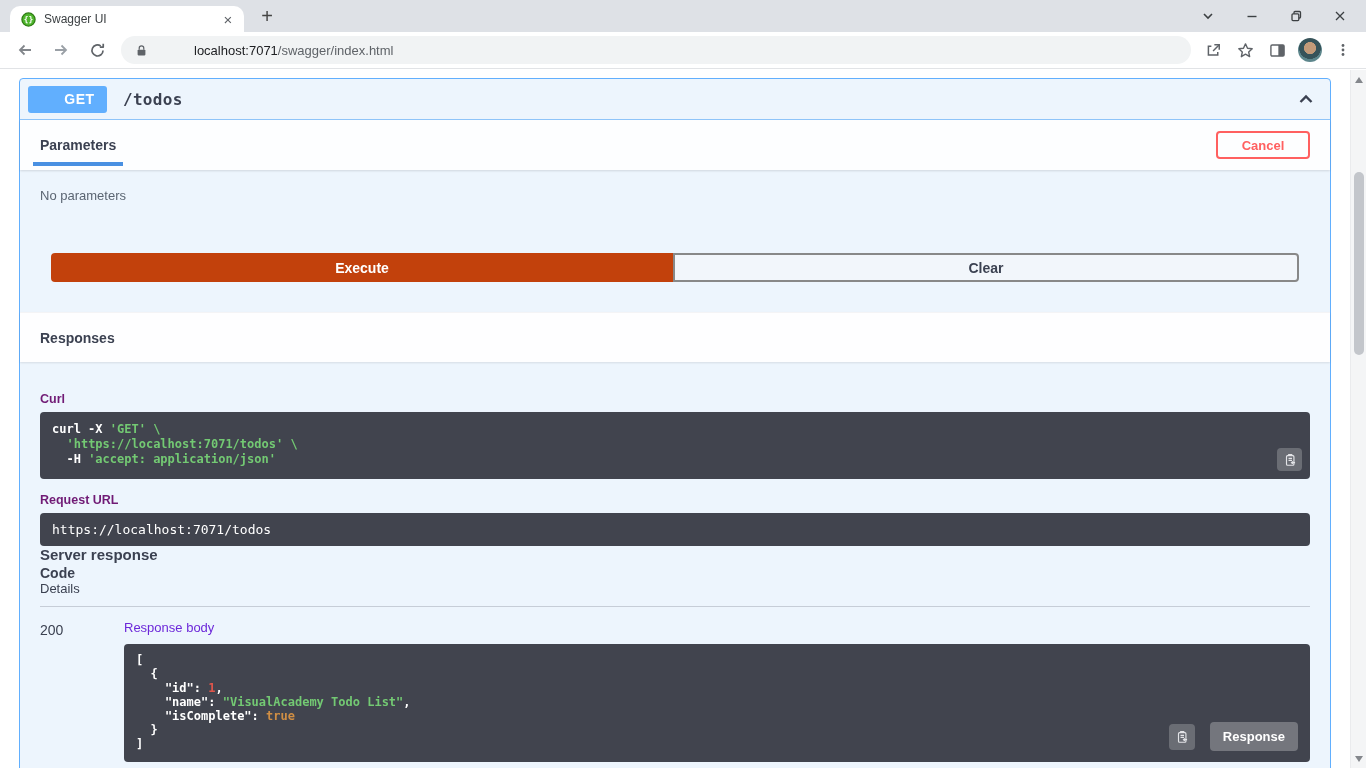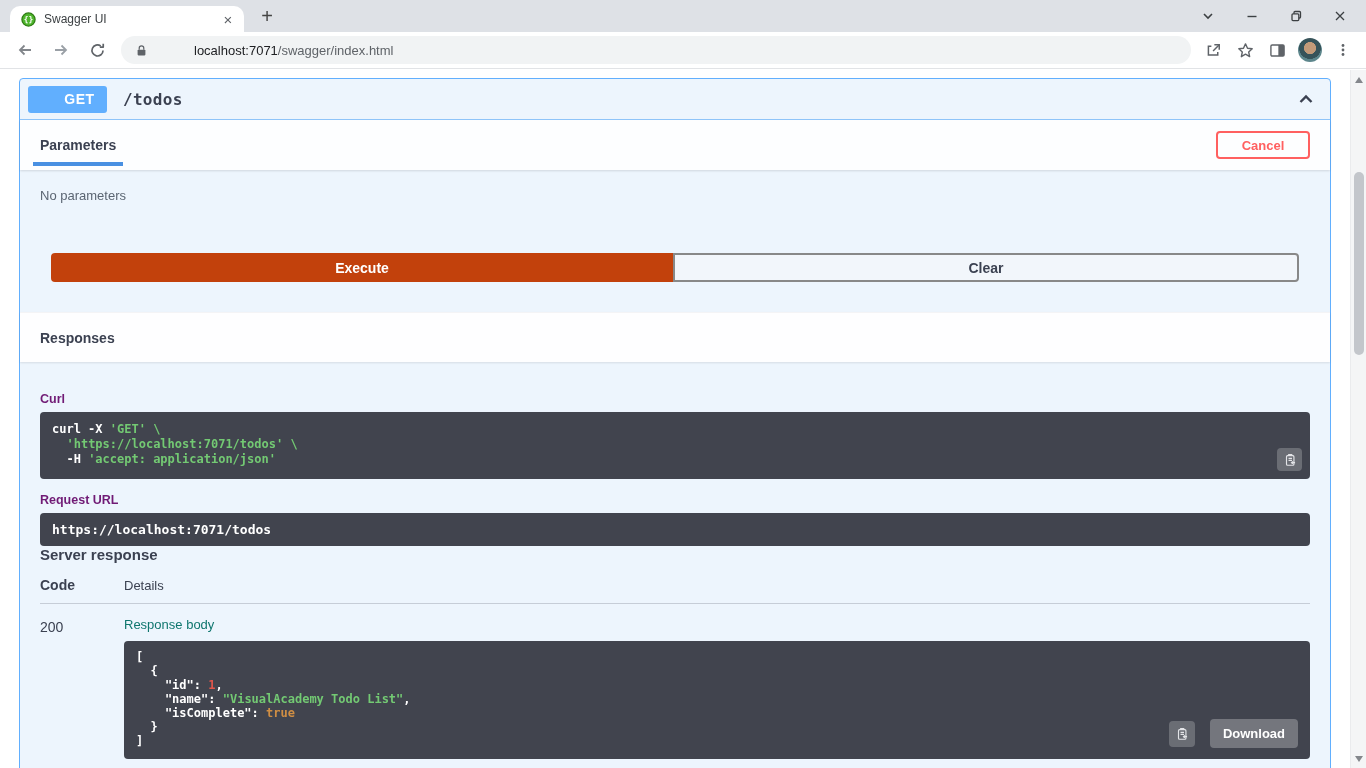--- a/index.html
+++ b/index.html
@@ -81,33 +81,33 @@
   .tok-string { color:#73c973; }
   .tok-number { color:#e0564b; }
   .tok-boolean { color:#cf8e44; }
 
   .copy-btn { position:absolute; right:8px; bottom:8px; width:25px; height:23px;
               background:rgba(255,255,255,.22); border:none; border-radius:4px;
               display:flex; align-items:center; justify-content:center; color:#e3e4e7; cursor:pointer; }
 
   .url-label { margin-top:14px; }
   .url-block { padding:9px 12px; font-family:"DejaVu Sans Mono",monospace; font-size:13px;
-               font-weight:700; color:#fff; }
+               font-weight:400; color:#fff; }
 
   .srv-label { font-size:15px; font-weight:700; color:#3b4151; }
 
-  .tbl-head { margin-top:14px; display:flex; align-items:flex-end; }
+  .tbl-head { margin-top:2px; display:flex; align-items:flex-start;flex-direction:column; }
   .code-col { width:84px; font-size:14px; font-weight:600; color:#3b4151; }
   .details-col { font-size:13px; color:#3b4151; }
   .tbl-rule { border:none; border-top:1px solid rgba(59,65,81,.22); margin:10px 0 0; }
 
   .resp-row { display:flex; margin-top:13px; }
   .status-cell { width:84px; font-size:14px; color:#3b4151; padding-top:2px; }
   .details-cell { flex:1; }
-  .rb-label { font-size:13px; color:#0f766e; margin-bottom:9px; }
+  .rb-label { font-size:13px; color:#6d28d9; margin-bottom:9px; }
   .json-block { padding:9px 12px 11px; }
   .json-btns { position:absolute; right:12px; bottom:11px; display:flex; align-items:center; gap:15px; }
   .copy-btn2 { width:26px; height:26px; background:rgba(255,255,255,.22); border:none; border-radius:4px;
                display:flex; align-items:center; justify-content:center; color:#e3e4e7; cursor:pointer; }
   .dl-btn { height:29px; padding:0 13px; background:rgba(255,255,255,.27); border:none; border-radius:4px;
             color:#fff; font-weight:700; font-size:13px; font-family:"Liberation Sans",sans-serif; cursor:pointer; }
 
   
   .scrollbar { position:absolute; top:0; right:0; bottom:0; width:16px; background:#f4f5f6;
                border-left:1px solid #eaebed; }
@@ -293,21 +293,21 @@
               </div>
             <div class="json-btns">
               <button class="copy-btn2">
                 <svg width="14" height="14" viewBox="0 0 16 16" fill="none" stroke="currentColor" stroke-width="1.3">
                   <rect x="4" y="3" width="8.5" height="11" rx="1.2"></rect>
                   <path d="M6.5 3V1.8h3.5V3"></path>
                     <path d="M6.3 6.2h4M6.3 8.4h4"></path>
                   <path d="M13.8 11h-4.2M11.2 9.5L9.6 11l1.6 1.5"></path>
                 </svg>
               </button>
-              <button class="dl-btn">Download</button>
+              <button class="dl-btn">Response</button>
             </div>
           </div>
         </div>
       </div>
 
     </div>
   </div>
 
   <div class="scrollbar">
     <span class="sb-btn sb-up">

